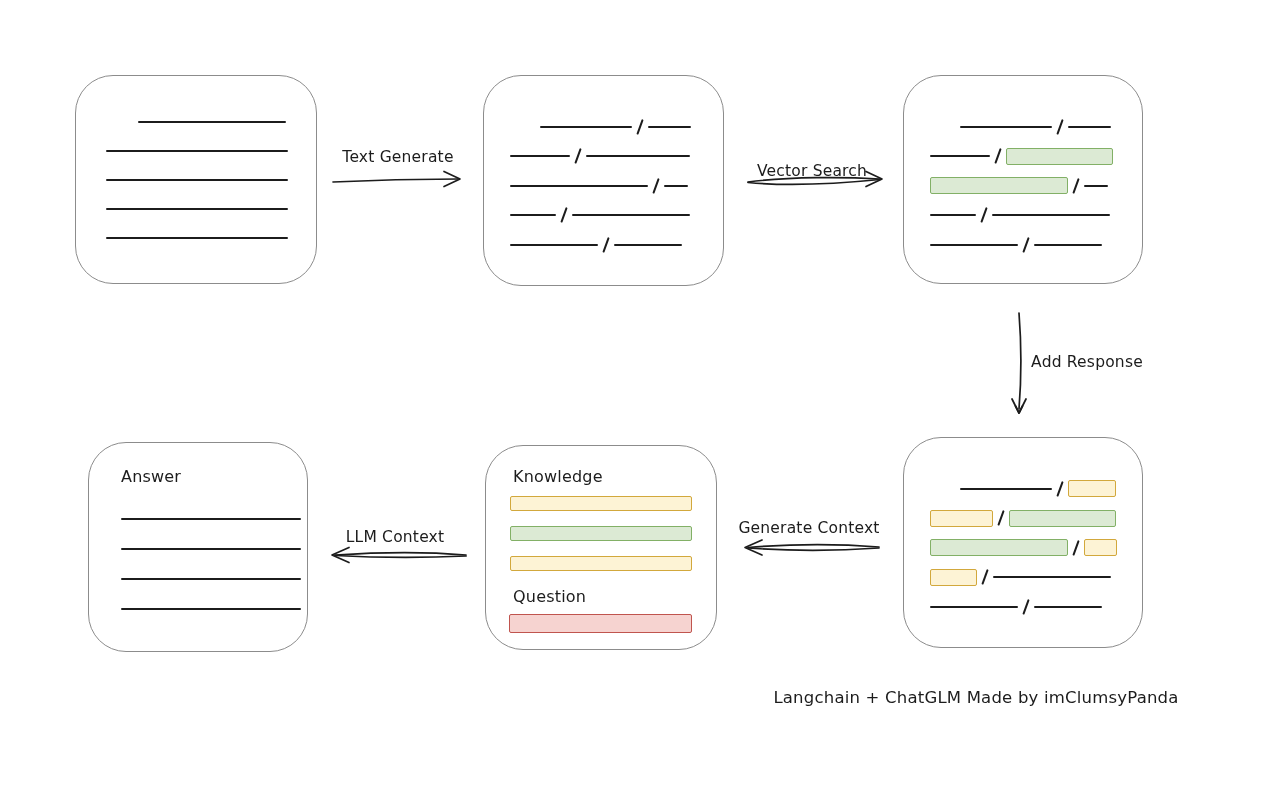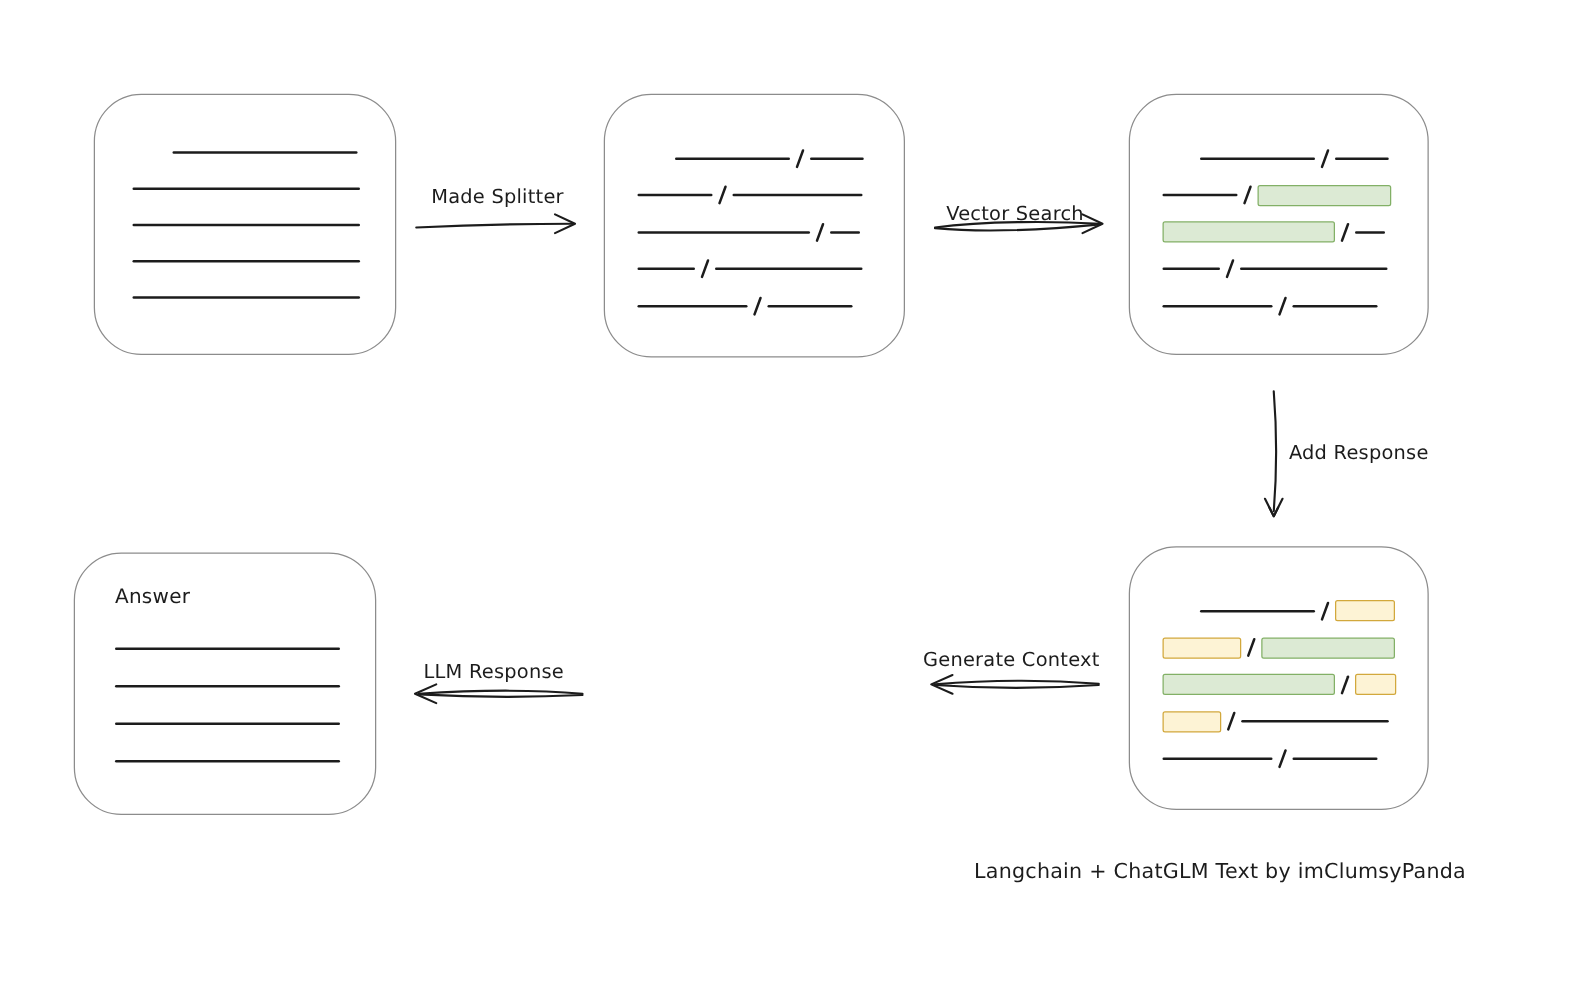--- a/index.html
+++ b/index.html
@@ -16,21 +16,21 @@
   *{box-sizing:border-box;margin:0;padding:0;}
   body{font-family:"DejaVu Sans","Liberation Sans",sans-serif;background:#fff;}
   #canvas{position:relative;width:1262px;height:792px;background:var(--background);overflow:hidden;}
 
   .box{position:absolute;background:#fff;border:1.5px solid var(--box-border);border-radius:38px;}
   #box-document{left:75px;top:75px;width:242px;height:209px;}
   #box-chunks{left:483px;top:75px;width:241px;height:211px;}
   #box-retrieved{left:903px;top:75px;width:240px;height:209px;}
   #box-context{left:903px;top:437px;width:240px;height:211px;}
   #box-prompt{left:485px;top:445px;width:232px;height:205px;}
-  #box-answer{left:59px;top:442px;width:242px;height:210px;}
+  #box-answer{left:88px;top:442px;width:220px;height:210px;}
 
   .doc-lines{position:absolute;left:30px;top:45px;display:flex;flex-direction:column;gap:27px;}
   .ans-lines{position:absolute;left:32px;top:75px;display:flex;flex-direction:column;gap:28px;}
   .hline{height:2px;background:var(--ink);border-radius:1px;flex:0 0 auto;}
 
   .seg-rows{position:absolute;left:26px;top:36px;}
   .seg-row{height:29.5px;display:flex;align-items:center;}
   .slash{width:2.2px;height:16px;background:var(--ink);border-radius:1px;transform:rotate(20deg);margin:0 7px;flex:0 0 auto;}
   .gap{height:1px;flex:0 0 auto;}
   .bar{height:17px;border-radius:2px;flex:0 0 auto;}
@@ -154,20 +154,32 @@
           <span class="hline" style="width: 118px;"></span>
         </div>
         <div class="seg-row">
           <span class="hline" style="width: 88px;"></span>
           <span class="slash"></span>
           <span class="hline" style="width: 68px;"></span>
         </div>
       </div>
   </div>
 
+  <div class="box" id="box-prompt">
+    <div class="box-heading" id="knowledge-heading">Knowledge</div>
+    <div class="pbars">
+        <div class="bar bar-yellow"></div>
+        <div class="bar bar-green"></div>
+        <div class="bar bar-yellow"></div>
+      </div>
+    <div class="box-heading" id="question-heading">Question</div>
+    <div class="qbars">
+        <div class="bar bar-red"></div>
+      </div>
+  </div>
 
   <div class="box" id="box-answer">
     <div class="box-heading" id="answer-heading">Answer</div>
     <div class="ans-lines">
         <div class="hline" style="width: 180px;"></div>
         <div class="hline" style="width: 180px;"></div>
         <div class="hline" style="width: 180px;"></div>
         <div class="hline" style="width: 180px;"></div>
       </div>
   </div>
@@ -192,20 +204,20 @@
       <path d="M879 548 C835 551 790 551 748 548"></path>
       <path d="M762 540 L745 547.5 L762 555"></path>
     </g>
     <g>
       <path d="M466 555 C425 551.5 380 552 335 555"></path>
       <path d="M466 556 C425 558 380 558 335 555.5"></path>
       <path d="M349 547.5 L332 555 L349 562.5"></path>
     </g>
   </svg>
 
-  <div class="arrow-label" style="left:398px;top:157px;">Made Splitter</div>
+  <div class="arrow-label" style="left:398px;top:157px;">Text Generate</div>
   <div class="arrow-label" style="left:812px;top:171px;">Vector Search</div>
   <div class="arrow-label" style="left:1087px;top:362px;">Add Response</div>
   <div class="arrow-label" style="left:809px;top:528px;">Generate Context</div>
-  <div class="arrow-label" style="left:395px;top:537px;">LLM Response</div>
-
-  <div id="caption">Langchain + ChatGLM Text by imClumsyPanda</div>
+  <div class="arrow-label" style="left:395px;top:537px;">LLM Context</div>
+
+  <div id="caption">Langchain + ChatGLM Made by imClumsyPanda</div>
 </div>
 
 </body></html>

